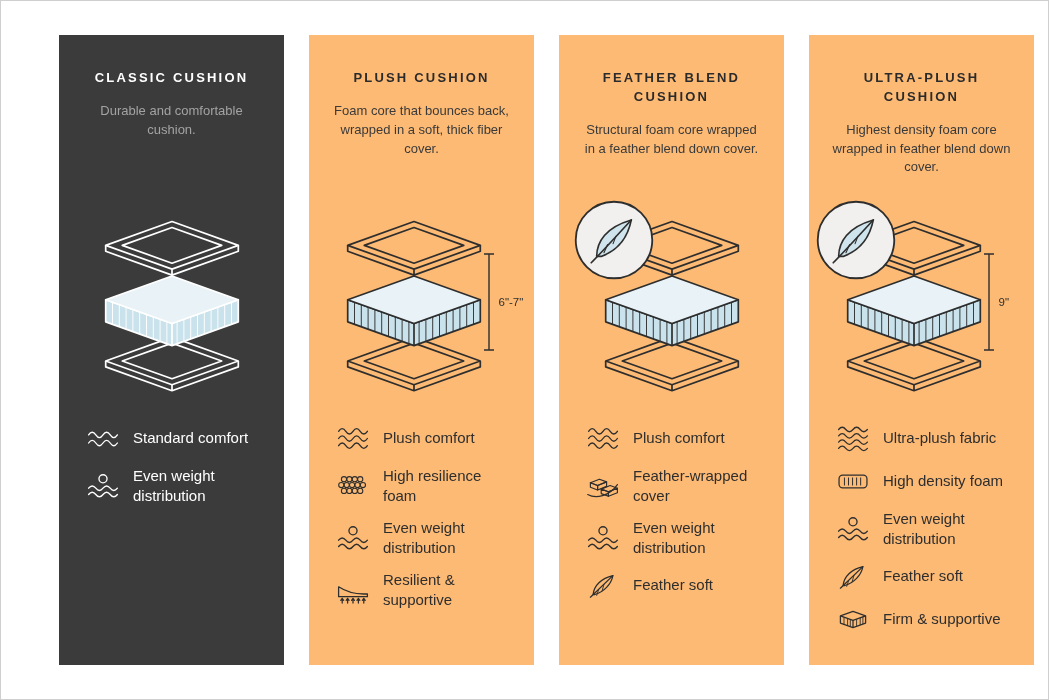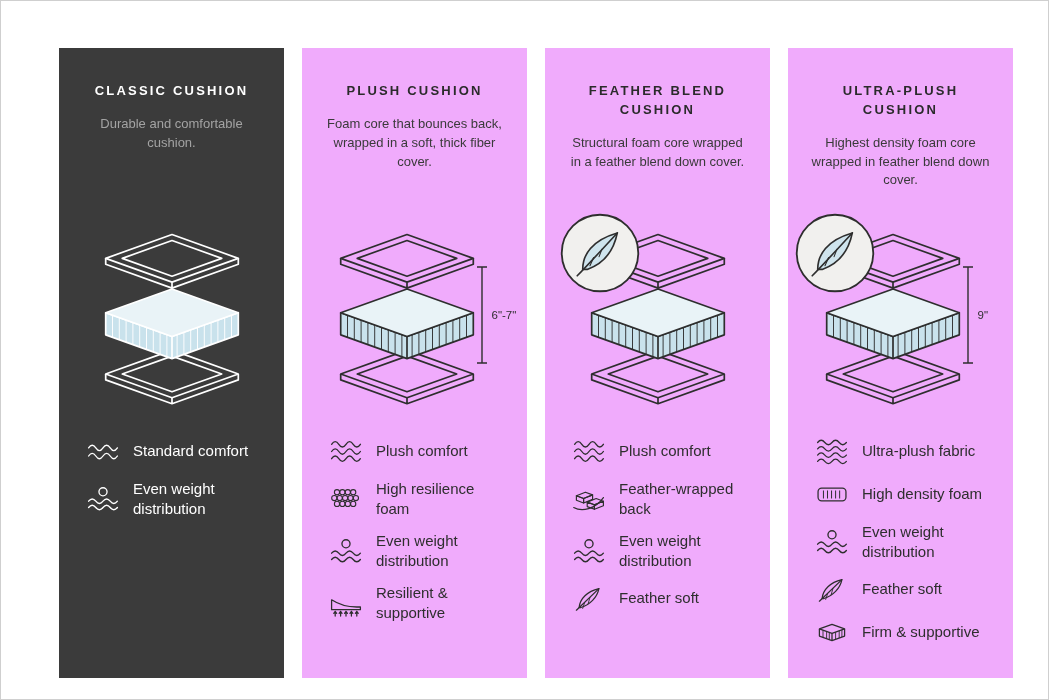--- a/index.html
+++ b/index.html
@@ -1,23 +1,23 @@
 <!DOCTYPE html>
 <html><head>
 <meta charset="utf-8">
 <style>
   html,body{margin:0;padding:0;}
   body{
     width:1049px;height:700px;position:relative;background:#ffffff;
     font-family:"Liberation Sans","DejaVu Sans",sans-serif;overflow:hidden;
   }
   .frame{position:absolute;inset:0;border:1px solid #cfcfcf;pointer-events:none;z-index:9;}
-  .cards{position:absolute;left:35px;top:48px;display:flex;gap:18px;padding-left:24px;}
+  .cards{position:absolute;left:35px;top:35px;display:flex;gap:25px;padding-left:24px;}
   .card{
-    width:225px;height:630px;box-sizing:border-box;background:#f0abfc;
+    width:225px;height:630px;box-sizing:border-box;background:#fdba74;
     padding:30px 20px 20px;color:#2e2e2e;
   }
   .card.dark{background:#3b3b3b;color:#ffffff;}
   .card-head{min-height:118px;}
   .card-title{
     margin:4px 0 14px;font-size:13px;font-weight:bold;letter-spacing:2.2px;
     text-align:center;line-height:1.45;color:#2b2b2b;
   }
   .dark .card-title{color:#ffffff;}
   .card-desc{
@@ -269,21 +269,21 @@
       <div class="feature">
         <svg class="ficon" viewBox="0 0 40 32">
             <use href="#i-waves3"></use>
           </svg>
         <span class="flabel">Plush comfort</span>
       </div>
       <div class="feature">
         <svg class="ficon" viewBox="0 0 40 32">
             <use href="#i-bricks"></use>
           </svg>
-        <span class="flabel">Feather-wrapped back</span>
+        <span class="flabel">Feather-wrapped cover</span>
       </div>
       <div class="feature">
         <svg class="ficon" viewBox="0 0 40 32">
             <use href="#i-weight"></use>
           </svg>
         <span class="flabel">Even weight distribution</span>
       </div>
       <div class="feature">
         <svg class="ficon" viewBox="0 0 40 32">
             <use href="#i-feather"></use>

